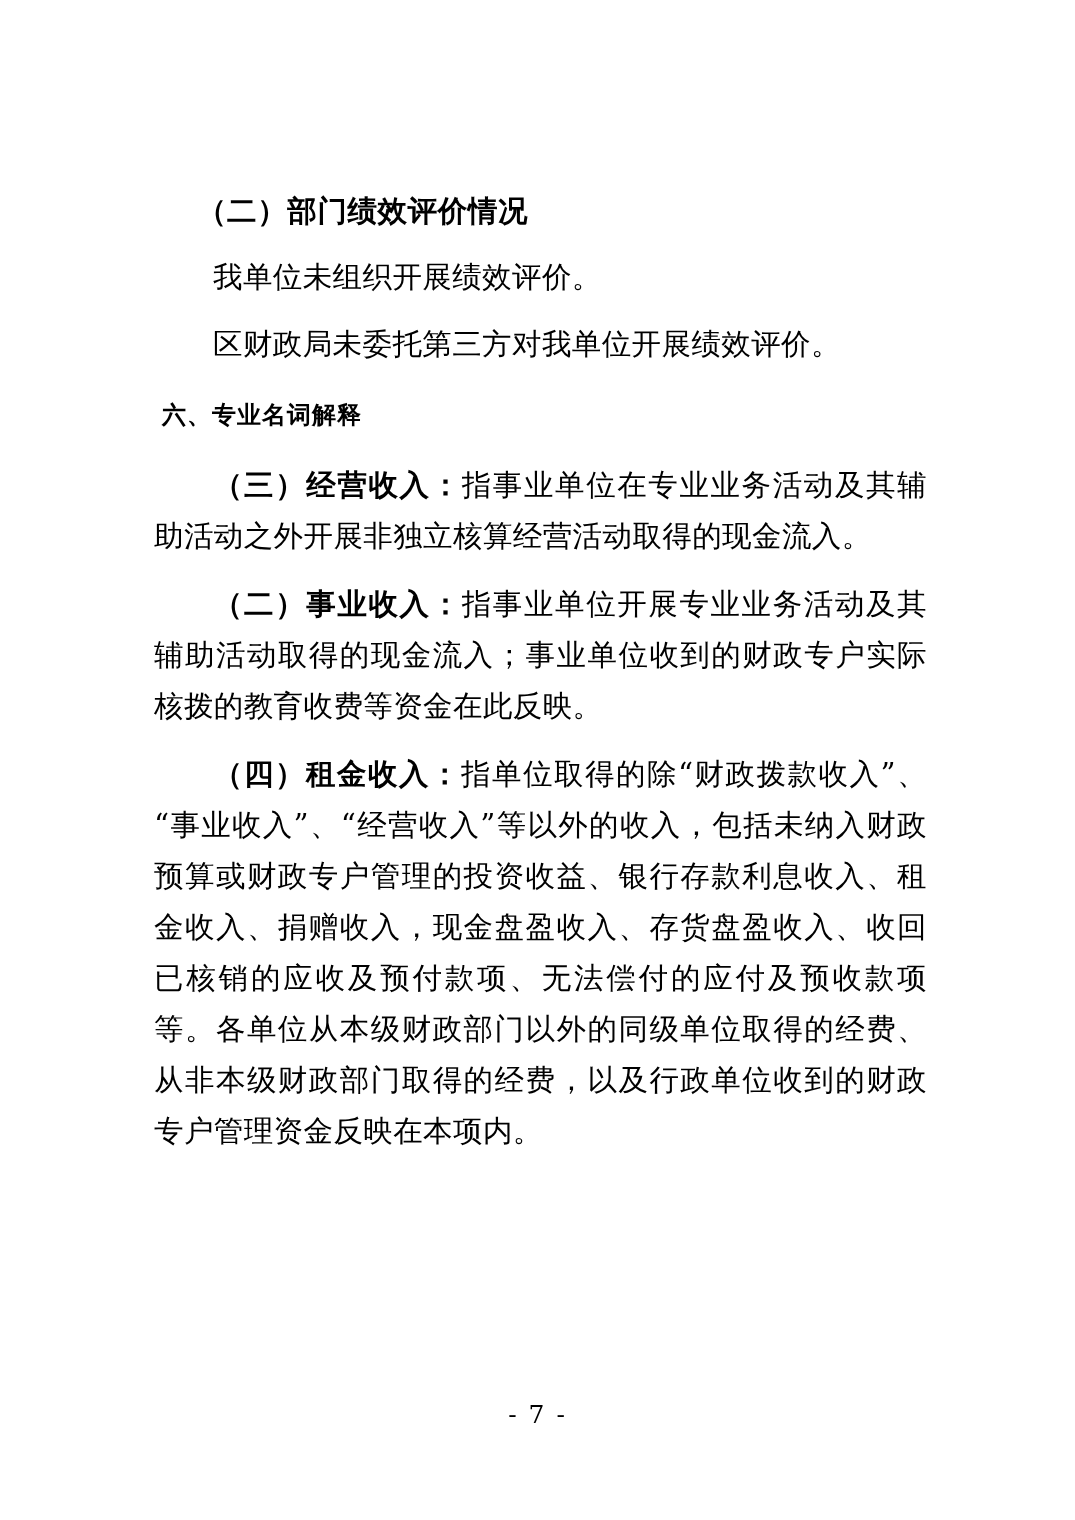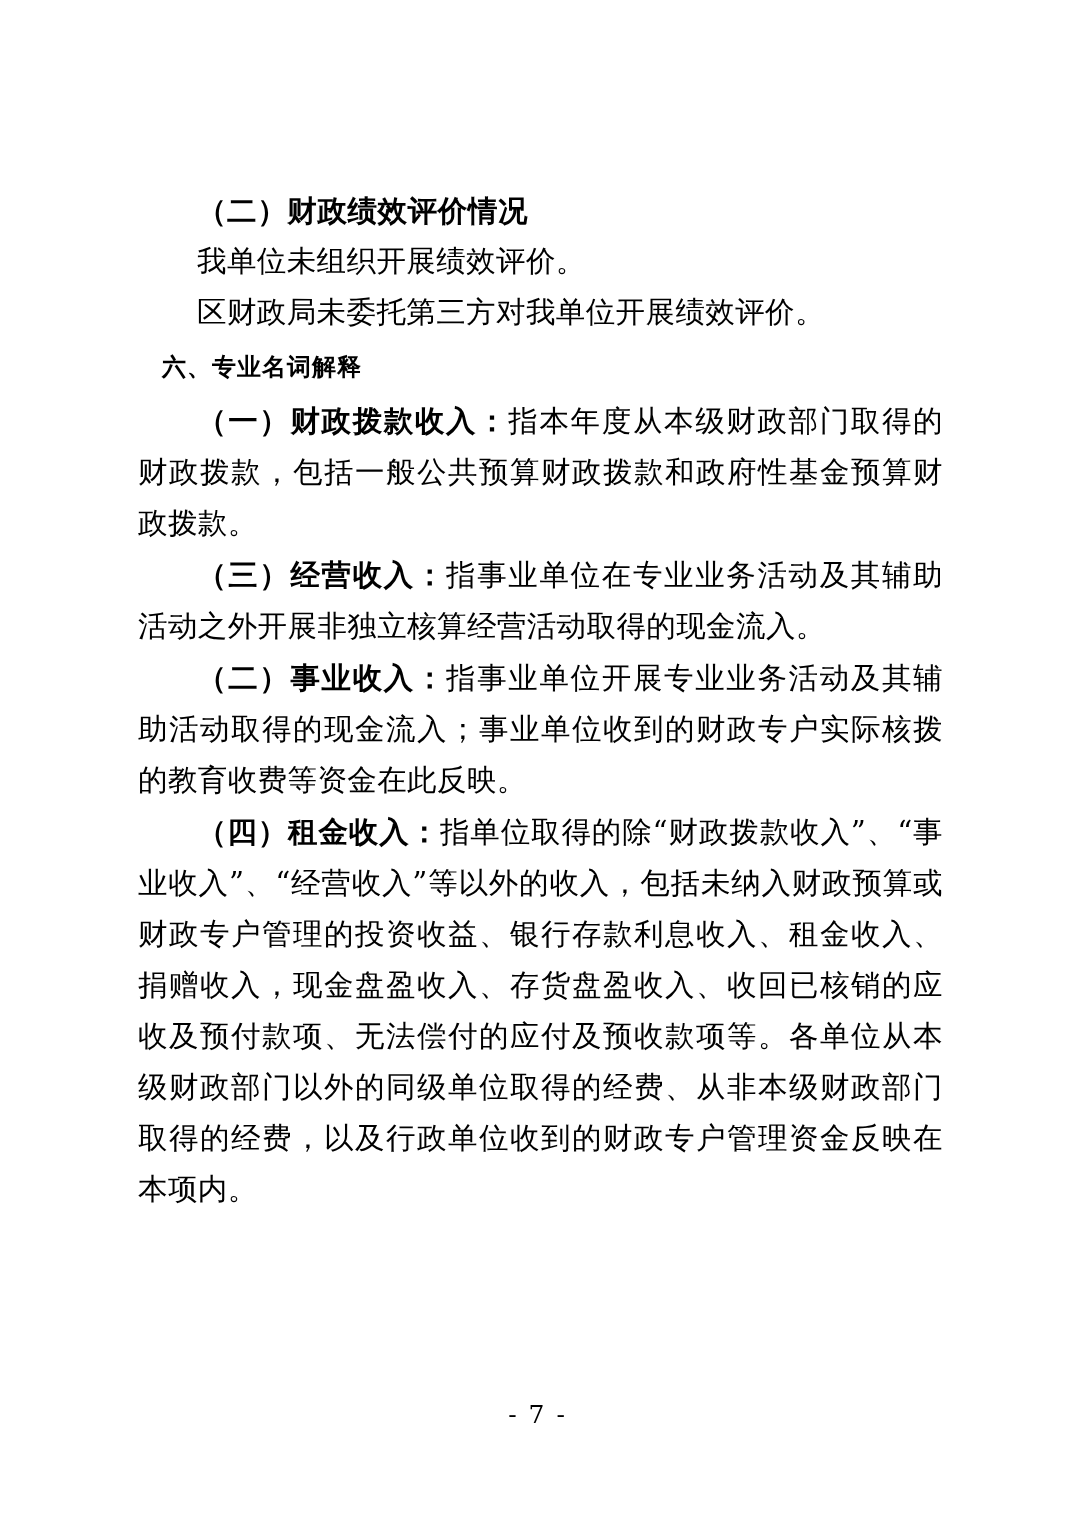--- a/index.html
+++ b/index.html
@@ -53,49 +53,48 @@
     font-size: 24px;
     line-height: 57px;
     margin: 0;
     text-indent: 1em;
     letter-spacing: 1px;
   }
   .lead {
     font-weight: bold;
   }
   .body-para {
-    margin: 0;
+    margin: 16px;
   }
   .footer {
     position: absolute;
     left: 0;
     top: 1400px;
     width: 1075px;
     text-align: center;
     font-size: 25px;
     font-family: "DejaVu Serif", "Liberation Serif", serif;
     letter-spacing: 2px;
   }
 </style>
 </head>
 <body>
 
 <div class="page">
   <div class="content">
 
-    <p class="heading-sub">（二）财政绩效评价情况</p>
+    <p class="heading-sub">（二）部门绩效评价情况</p>
 
     <p class="indent body-para">我单位未组织开展绩效评价。</p>
 
 
     <p class="indent body-para">区财政局未委托第三方对我单位开展绩效评价。</p>
 
     <p class="heading-main">六、专业名词解释</p>
 
-    <p class="indent body-para"><span class="lead">（一）财政拨款收入：</span><span>指本年度从本级财政部门取得的财政拨款，包括一般公共预算财政拨款和政府性基金预算财政拨款。</span></p>
 
     <p class="indent body-para"><span class="lead">（三）经营收入：</span><span>指事业单位在专业业务活动及其辅助活动之外开展非独立核算经营活动取得的现金流入。</span></p>
 
     <p class="indent body-para"><span class="lead">（二）事业收入：</span><span>指事业单位开展专业业务活动及其辅助活动取得的现金流入；事业单位收到的财政专户实际核拨的教育收费等资金在此反映。</span></p>
 
     <p class="indent body-para"><span class="lead">（四）租金收入：</span><span>指单位取得的除“财政拨款收入”、“事业收入”、“经营收入”等以外的收入，包括未纳入财政预算或财政专户管理的投资收益、银行存款利息收入、租金收入、捐赠收入，现金盘盈收入、存货盘盈收入、收回已核销的应收及预付款项、无法偿付的应付及预收款项等。各单位从本级财政部门以外的同级单位取得的经费、从非本级财政部门取得的经费，以及行政单位收到的财政专户管理资金反映在本项内。</span></p>
 
 
   </div>
 

